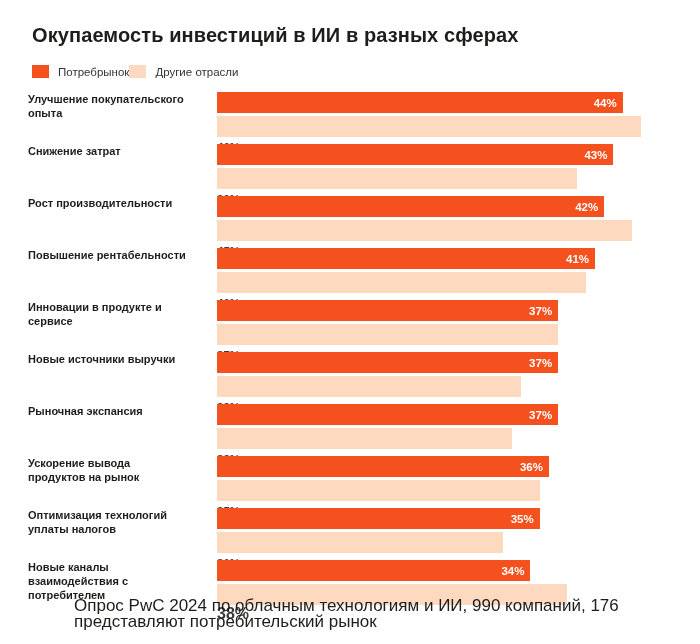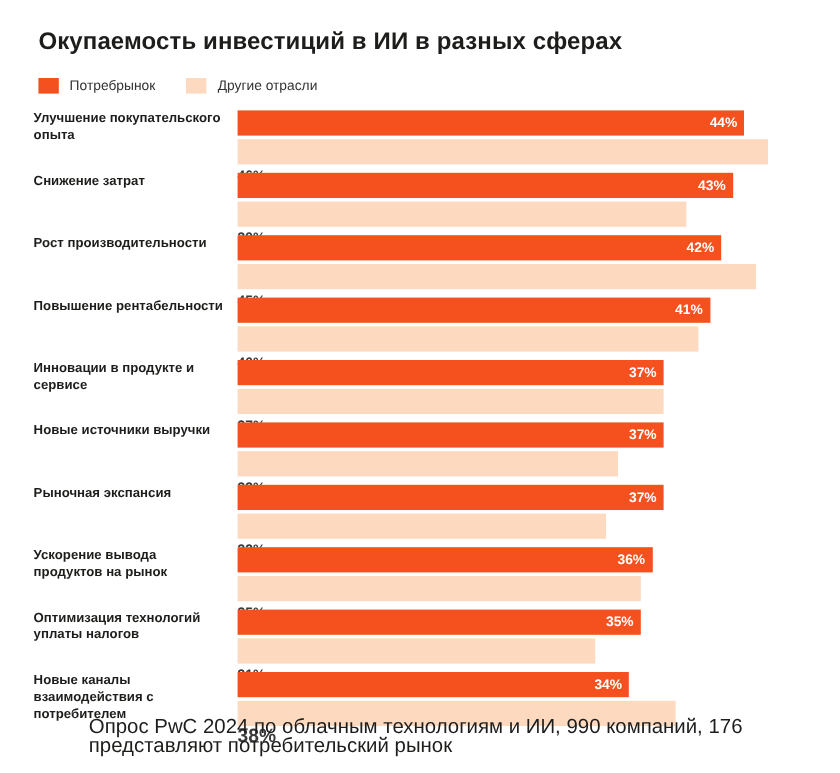--- a/index.html
+++ b/index.html
@@ -24,21 +24,20 @@
   .title {
     font-size: 20px;
     font-weight: bold;
     color: #1d1d1b;
     letter-spacing: 0.1px;
     margin: 6px 0 0 4px;
   }
   .legend {
     display: flex;
     align-items: center;
-    gap: 26px;
     margin: 18px 0 0 4px;
   }
   .legend-item {
     display: flex;
     align-items: center;
     gap: 9px;
   }
   .legend-swatch {
     width: 17px;
     height: 13px;
@@ -64,20 +63,21 @@
     font-weight: bold;
     color: #1d1d1b;
     line-height: 14px;
     padding-right: 8px;
     box-sizing: border-box;
     text-align: left;
   }
   .bars {
     flex: 1 1 auto;
     position: relative;
+    margin-left: 19px;
   }
   .barline {
     position: relative;
     height: 21px;
     margin-bottom: 3px;
   }
   .bar {
     height: 21px;
     display: flex;
     align-items: center;

